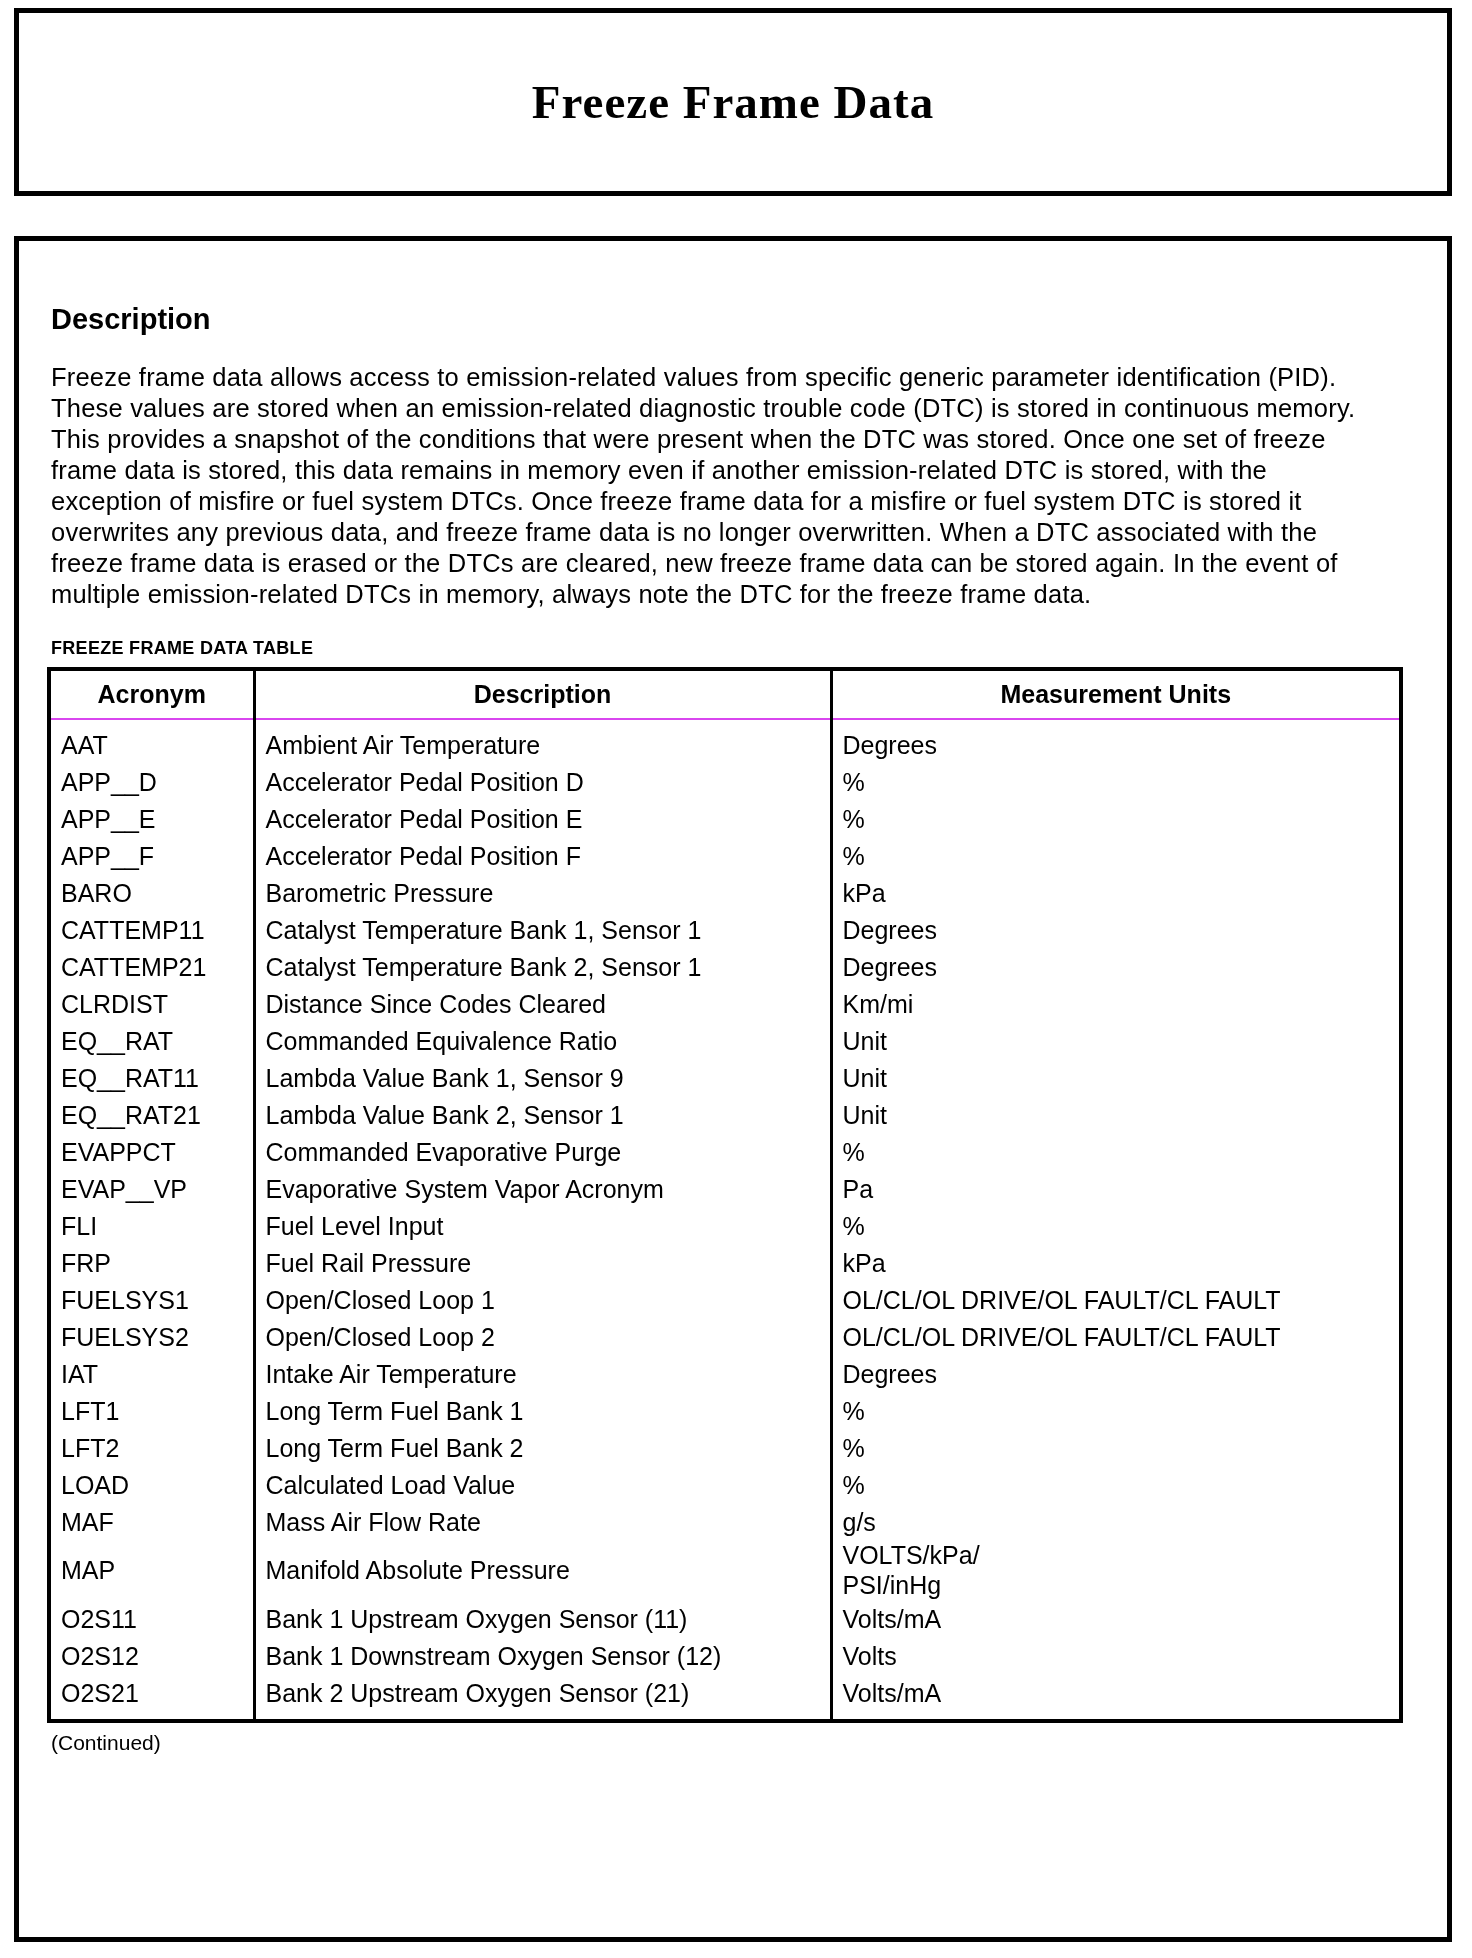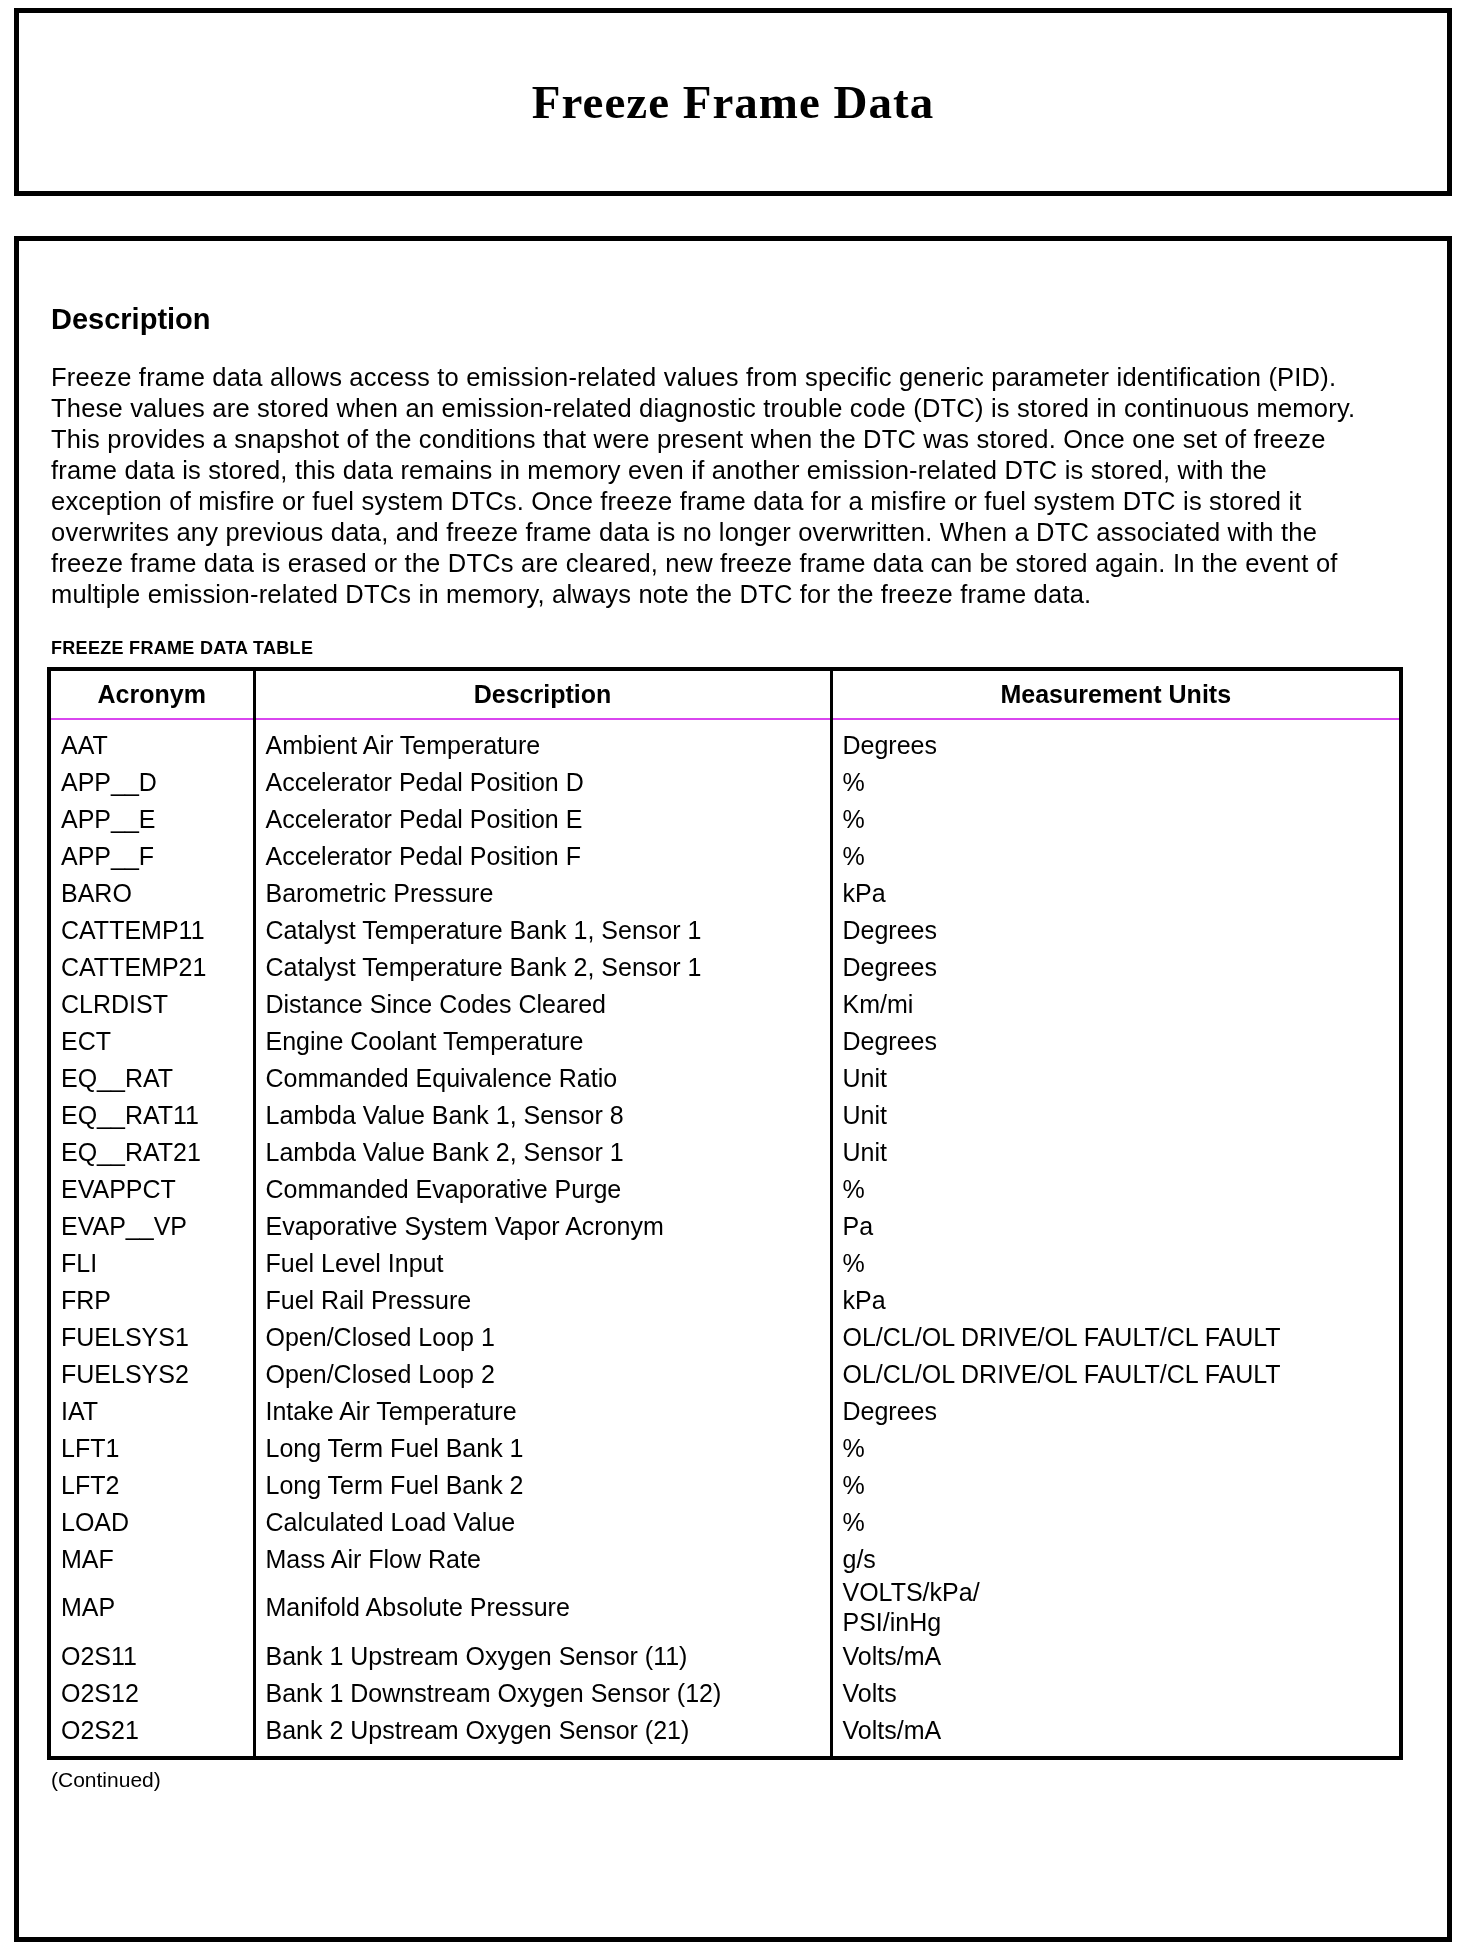--- a/index.html
+++ b/index.html
@@ -170,35 +170,30 @@
     <td>Catalyst Temperature Bank 2, Sensor 1</td>
     <td>Degrees</td>
   </tr>
 
   <tr>
     <td>CLRDIST</td>
     <td>Distance Since Codes Cleared</td>
     <td>Km/mi</td>
   </tr>
 
-  <tr>
-    <td>ECT</td>
-    <td>Engine Coolant Temperature</td>
-    <td>Degrees</td>
-  </tr>
 
   <tr>
     <td>EQ__RAT</td>
     <td>Commanded Equivalence Ratio</td>
     <td>Unit</td>
   </tr>
 
   <tr>
     <td>EQ__RAT11</td>
-    <td>Lambda Value Bank 1, Sensor 8</td>
+    <td>Lambda Value Bank 1, Sensor 9</td>
     <td>Unit</td>
   </tr>
 
   <tr>
     <td>EQ__RAT21</td>
     <td>Lambda Value Bank 2, Sensor 1</td>
     <td>Unit</td>
   </tr>
 
   <tr>

